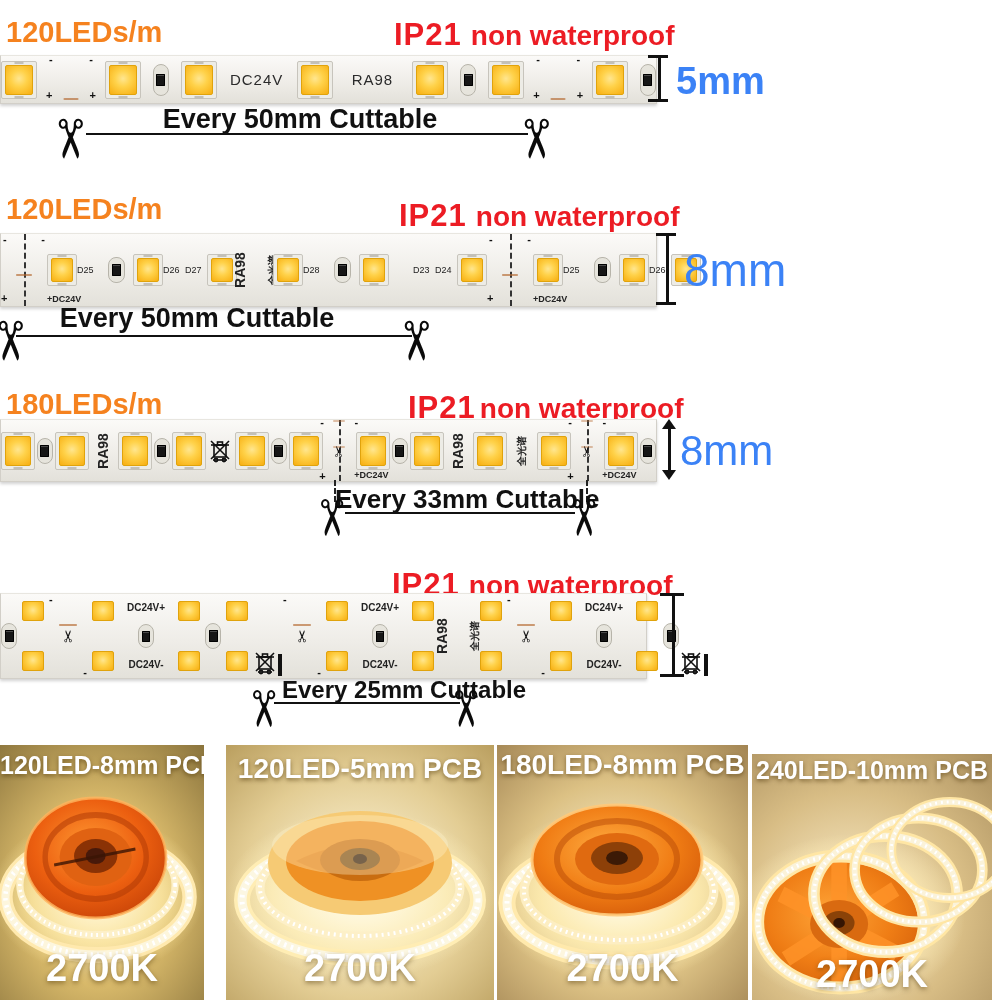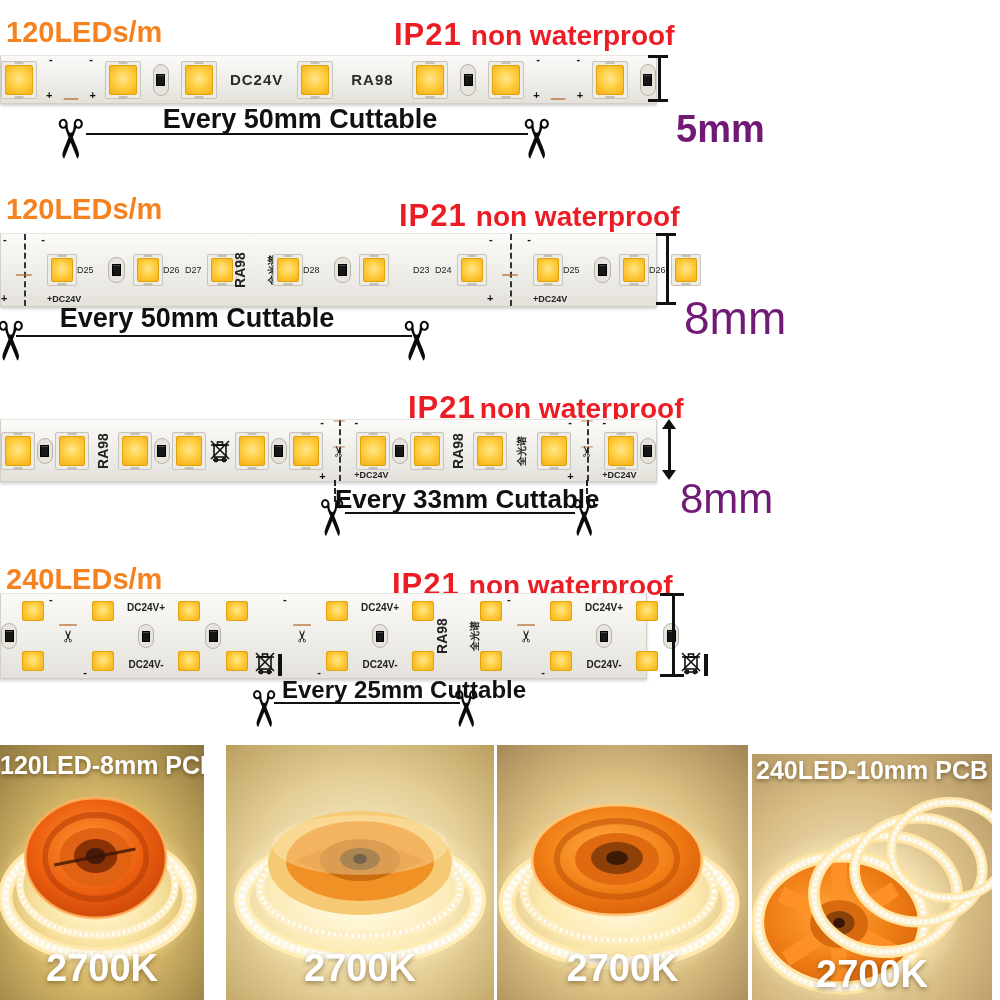--- a/index.html
+++ b/index.html
@@ -30,21 +30,21 @@
 
   .c-res{display:flex;align-items:center;justify-content:center;}
   .c-res .pill{background:#e6e4dc;border:1px solid #b7b4aa;border-radius:8px;
        display:flex;align-items:center;justify-content:center;}
   .c-res .pill i{display:block;background:#161616;border-radius:1px;
        box-shadow:inset 0 0 0 1px #000, inset 0 4px 0 -2px #4a4a4a;}
   .c-res .rl{position:absolute;left:100%;top:50%;transform:translateY(-50%);
        font-size:9px;font-weight:bold;color:#222;padding-left:2px;}
 
   .ptxt{display:flex;align-items:center;justify-content:center;
-        font-weight:bold;color:#2b2b2b;white-space:nowrap;}
+        font-weight:normal;color:#2b2b2b;white-space:nowrap;}
   .s1 .ptxt{font-size:15px;letter-spacing:1px;}
   .stxt{display:flex;align-items:center;font-size:9px;font-weight:normal;color:#222;white-space:nowrap;}
 
   .vtxt{display:flex;align-items:center;justify-content:center;}
   .vtxt span{transform:rotate(-90deg);font-weight:bold;color:#222;white-space:nowrap;}
   .vtxt .va{font-size:14px;} .vtxt .vb{font-size:10px;}
   .vtxt2{display:flex;align-items:center;justify-content:center;gap:0;}
 
   
   .pill-cu{position:absolute;left:50%;transform:translateX(-50%);
@@ -60,21 +60,21 @@
   .t2a,.t2b{position:absolute;left:0;width:100%;text-align:center;font-size:10px;font-weight:bold;color:#222;white-space:nowrap;}
   .c-weee{display:flex;align-items:flex-end;justify-content:center;padding-bottom:4px;}
   .c-weee.mid{align-items:center;padding-bottom:0;}
   .weee-bar{width:4px;height:22px;background:#111;margin-left:2px;}
 
   
   .ibeam{position:absolute;width:20px;}
   .ibeam:before{content:"";position:absolute;left:50%;top:0;bottom:0;border-left:3px solid #111;}
   .ibeam i,.ibeam b{position:absolute;left:0;width:100%;height:3px;background:#111;}
   .ibeam i{top:0;} .ibeam b{bottom:0;}
-  .dim{color:#701a75;white-space:nowrap;margin-top:48px;}
+  .dim{color:#3b82f6;white-space:nowrap;}
   .dim.bold{font-weight:bold;}
   .varrow{position:absolute;width:14px;}
   .varrow:before{content:"";position:absolute;left:6px;top:6px;bottom:6px;border-left:3px solid #111;}
   .varrow i,.varrow b{content:"";position:absolute;left:0;width:0;height:0;
       border-left:7px solid transparent;border-right:7px solid transparent;}
   .varrow i{top:0;border-bottom:10px solid #111;}
   .varrow b{bottom:0;border-top:10px solid #111;}
 
   
   .cutlab{position:absolute;font-weight:bold;color:#111;text-align:center;white-space:nowrap;}
@@ -285,20 +285,21 @@
       <b></b>
     </div>
   <div class="abs dim" style="left:684px;top:63px;font-size:46px;">8mm</div>
   <div class="cutlab" style="left:52px;top:123px;width:290px;font-size:27px;">Every 50mm Cuttable</div>
   <div class="cutline" style="left:16px;top:155px;width:396px;"></div>
   <div class="sciss" style="left:-14px;top:134px;font-size:54px;">✂</div>
   <div class="sciss" style="left:392px;top:134px;font-size:54px;">✂</div>
 </div>
 
 <div class="abs" style="left:0;top:375px;width:1000px;height:185px;">
+  <div class="abs density" style="left:6px;top:13px;">180LEDs/m</div>
   <div class="abs iprow" style="left:408px;top:15px;">
     <span class="ip">IP21</span><span class="ipn" style="margin-left:4px;">non waterproof</span>
   </div>
   <div class="pcb s3" id="pcb2" style="top:44px;width:655px;height:61px;">
       <div class="c-led" style="width: 34px;">
         <div class="fr" style="width:32px;height:36px;">
           <div class="chip"></div>
         </div>
       </div>
       <div class="c-res" style="width: 16px;">
@@ -427,21 +428,20 @@
   <div class="abs dim" style="left:680px;top:52px;font-size:42px;">8mm</div>
   <div class="dashext" style="left:334px;top:105px;height:22px;"></div>
   <div class="dashext" style="left:586px;top:105px;height:22px;"></div>
   <div class="cutlab" style="left:335px;top:109px;width:250px;font-size:26px;">Every 33mm Cuttable</div>
   <div class="cutline" style="left:345px;top:137px;width:230px;"></div>
   <div class="sciss" style="left:310px;top:118px;font-size:50px;">✂</div>
   <div class="sciss" style="left:562px;top:118px;font-size:50px;">✂</div>
 </div>
 
 <div class="abs" style="left:0;top:550px;width:1000px;height:195px;">
-  <div class="abs density" style="left:6px;top:13px;">240LEDs/m</div>
   <div class="abs iprow" style="left:392px;top:17px;">
     <span class="ip">IP21</span><span class="ipn">non waterproof</span>
   </div>
   <div class="pcb s4" id="pcb3" style="top:43px;width:645px;height:84px;">
       <div class="c-res" style="width: 16px;">
         <span class="pill" style="width:15px;height:24px;">
           <i style="width:9px;height:12px;"></i>
         </span>
       </div>
       <div class="c-led2" style="width: 32px;">
@@ -682,20 +682,21 @@
       <ellipse cx="134" cy="143" rx="100" ry="48" fill="none" stroke="#ffffff" stroke-width="4" stroke-dasharray="2 4"></ellipse>
       <ellipse cx="134" cy="118" rx="92" ry="52" fill="#f6ca74"></ellipse>
       <ellipse cx="134" cy="116" rx="74" ry="40" fill="#ef9124"></ellipse>
       <path d="M70 116 Q134 84 198 116 Q134 148 70 116 Z" fill="#e07b12" opacity=".7"></path>
       <ellipse cx="134" cy="115" rx="46" ry="24" fill="#d8single" opacity="0"></ellipse>
       <ellipse cx="134" cy="115" rx="40" ry="21" fill="#c96d10"></ellipse>
       <ellipse cx="134" cy="114" rx="20" ry="11" fill="#7c4a12"></ellipse>
       <ellipse cx="134" cy="114" rx="7" ry="5" fill="#2e1606"></ellipse>
       <ellipse cx="134" cy="100" rx="88" ry="30" fill="#fff3cf" opacity=".35"></ellipse>
     </svg>
+    <div class="ptitle" style="font-size:28px;top:8px;">120LED-5mm PCB</div>
     <div class="ptemp">2700K</div>
   </div>
 
   <div class="panel" style="left:497px;top:0;width:251px;height:255px;">
     <svg viewBox="0 0 251 255" preserveAspectRatio="none">
       <defs>
         <radialGradient id="p3bg" cx="48%" cy="55%" r="82%">
           <stop offset="0%" stop-color="#fff6d8"></stop>
             <stop offset="50%" stop-color="#dcc184"></stop>
           <stop offset="100%" stop-color="#97794a"></stop>
@@ -718,20 +719,21 @@
       <ellipse cx="122" cy="158" rx="112" ry="58" fill="none" stroke="#ffffff" stroke-width="5" stroke-dasharray="2.5 4.5"></ellipse>
       <ellipse cx="122" cy="146" rx="95" ry="49" fill="none" stroke="#fdeec2" stroke-width="9"></ellipse>
       <ellipse cx="122" cy="146" rx="95" ry="49" fill="none" stroke="#ffffff" stroke-width="4" stroke-dasharray="2 4"></ellipse>
       <ellipse cx="120" cy="115" rx="85" ry="55" fill="url(#p3reel)"></ellipse>
       <ellipse cx="120" cy="115" rx="85" ry="55" fill="none" stroke="#ffc979" stroke-width="3" opacity=".9"></ellipse>
       <ellipse cx="120" cy="114" rx="60" ry="38" fill="none" stroke="#b84a06" stroke-width="6" opacity=".5"></ellipse>
       <ellipse cx="120" cy="114" rx="42" ry="26" fill="#e06a10"></ellipse>
       <ellipse cx="120" cy="113" rx="26" ry="16" fill="#8d4008"></ellipse>
       <ellipse cx="120" cy="113" rx="11" ry="7" fill="#3c1a06"></ellipse>
     </svg>
+    <div class="ptitle" style="font-size:28px;top:4px;">180LED-8mm PCB</div>
     <div class="ptemp">2700K</div>
   </div>
 
   <div class="panel" style="left:752px;top:9px;width:240px;height:246px;">
     <svg viewBox="0 0 248 246" preserveAspectRatio="none">
       <defs>
         <radialGradient id="p4bg" cx="42%" cy="62%" r="85%">
           <stop offset="0%" stop-color="#fdf0cf"></stop>
             <stop offset="55%" stop-color="#d8bd85"></stop>
           <stop offset="100%" stop-color="#a98e5d"></stop>

